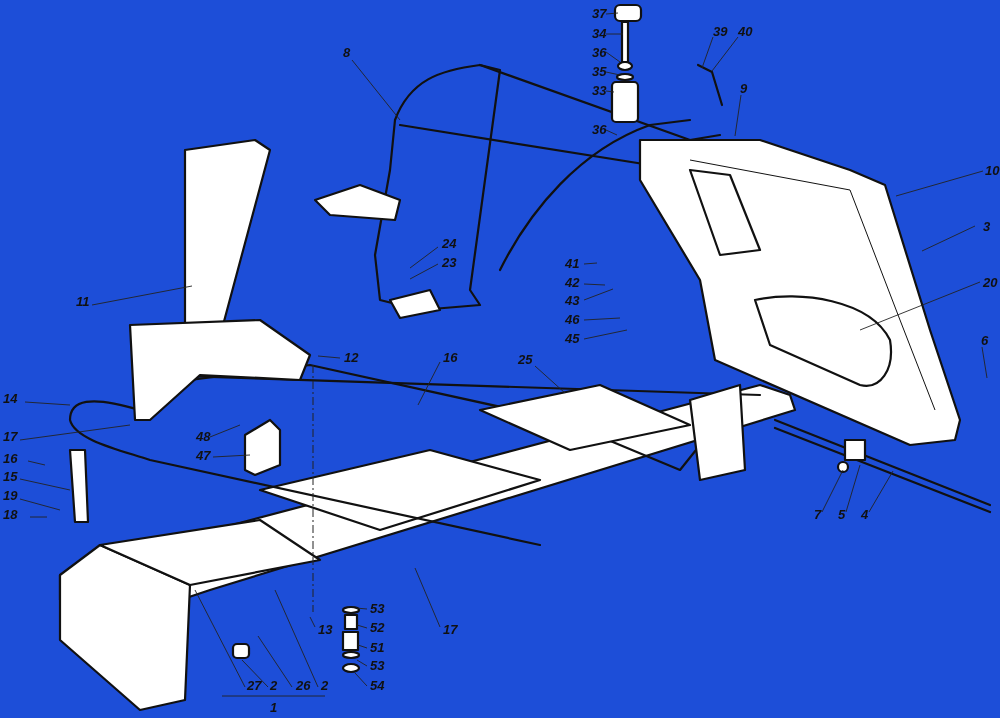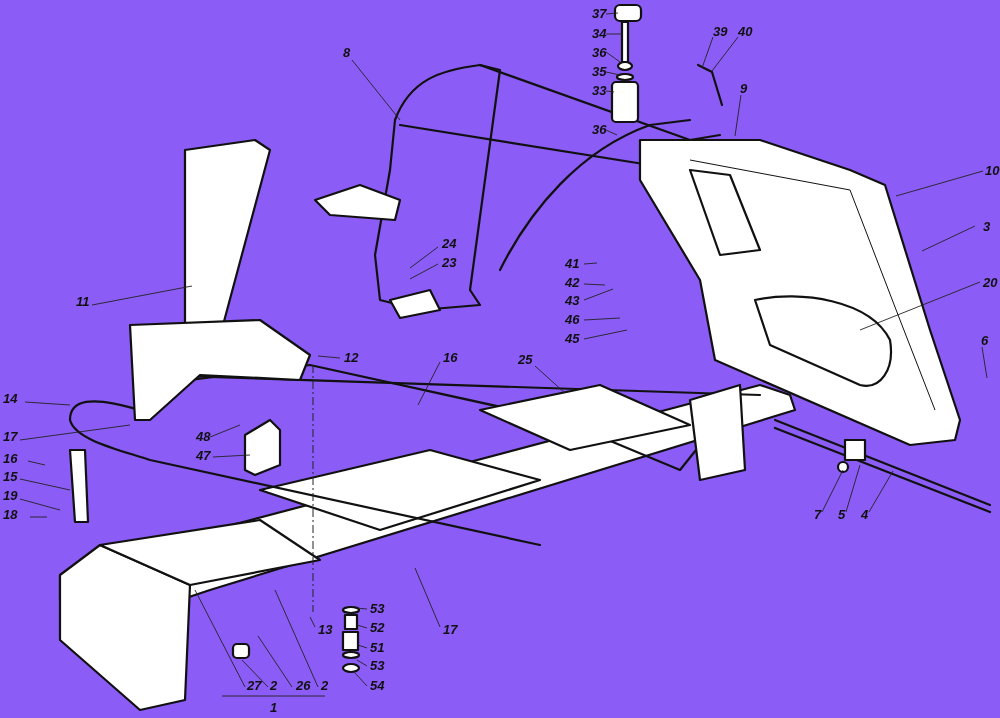--- a/index.html
+++ b/index.html
@@ -1,16 +1,16 @@
 <!DOCTYPE html>
 <html><head>
 <meta charset="utf-8">
 <style>
   html, body { margin: 0; padding: 0; background: #ffffff; }
-  #canvas { position: relative; width: 1000px; height: 718px; overflow: hidden; background: #8b5cf6; }
+  #canvas { position: relative; width: 1000px; height: 718px; overflow: hidden; background: #1d4ed8; }
   svg { position: absolute; left: 0; top: 0; }
   .lbl { font-family: "Liberation Sans", sans-serif; font-style: italic; font-weight: bold; font-size: 13px; fill: #111111; }
   .part { fill: none; stroke: #111; stroke-width: 2.2; stroke-linejoin: round; stroke-linecap: round; }
   .partf { fill: #ffffff; stroke: #111; stroke-width: 2.2; stroke-linejoin: round; }
   .thin { fill: none; stroke: #111; stroke-width: 1; }
   .lead { stroke: #222; stroke-width: 0.9; fill: none; }
   .dash { stroke: #222; stroke-width: 1; stroke-dasharray: 8 3 2 3; fill: none; }
 </style>
 </head>
 <body>

